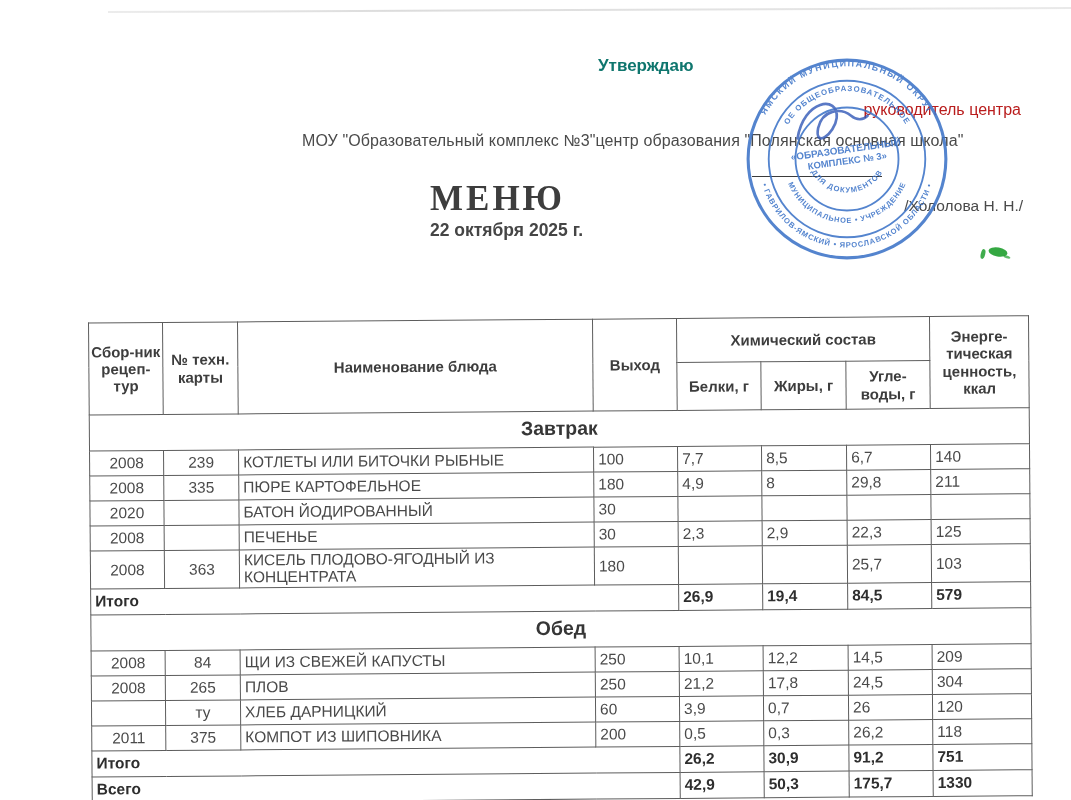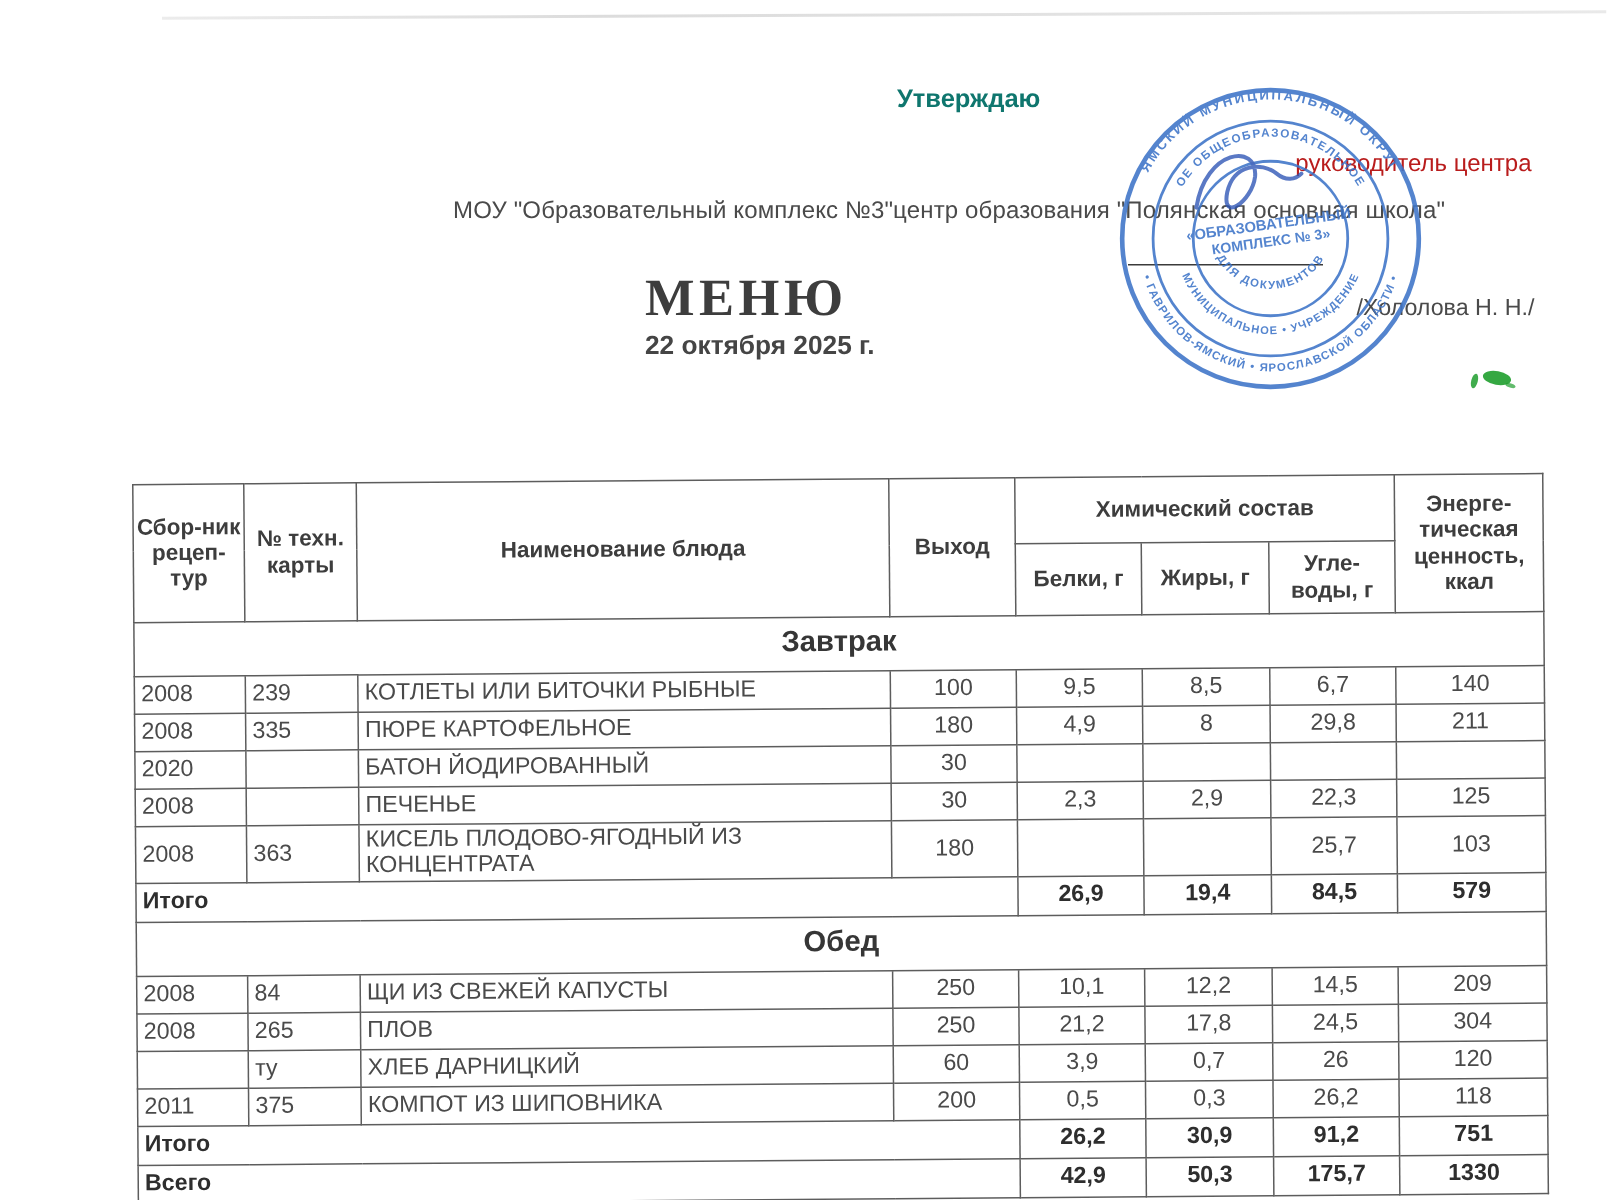--- a/index.html
+++ b/index.html
@@ -24,23 +24,23 @@
   
   .ink-mark{position:absolute;left:976px;top:242px;width:36px;height:22px;}
   
   .table-wrap{position:absolute;left:88px;top:322px;transform:rotate(-0.45deg);transform-origin:8% 0;}
   table.menu{border-collapse:collapse;table-layout:fixed;width:941px;background:#fff;}
   table.menu th,table.menu td{border:1.4px solid #5d5d5d;}
   table.menu thead th{font-weight:bold;font-size:15px;line-height:1.15;text-align:center;
     vertical-align:middle;padding:2px 1px;color:#3d3d3d;}
   tr.section-row td{font-weight:bold;font-size:19.5px;text-align:center;padding:5px 0 7px;color:#363636;}
   tr.data-row td{font-size:15.5px;color:#4a4a4a;padding:1px 4px;height:22px;vertical-align:middle;line-height:1.12;}
-  td.c-book,td.c-card{text-align:left;margin-top:12px;}
+  td.c-book,td.c-card{text-align:center;margin-top:12px;}
   td.c-name{text-align:left;padding-left:6px;padding-right:44px;}
-  td.num{text-align:center;padding-right:6px;}
+  td.num{text-align:left;padding-right:6px;}
   tr.total-row td{font-weight:bold;font-size:15.5px;color:#2e2e2e;height:23px;padding:1px 4px;}
   td.total-label{text-align:left;padding-left:6px;}
 </style>
 </head>
 <body>
 
 <div class="scan-line"></div>
 
 <div class="approve">Утверждаю</div>
 <div class="role">руководитель центра</div>
@@ -122,21 +122,21 @@
     </thead>
     <tbody>
         <tr class="section-row">
           <td colspan="8">Завтрак</td>
         </tr>
         <tr class="data-row">
           <td class="c-book">2008</td>
           <td class="c-card">239</td>
           <td class="c-name">КОТЛЕТЫ ИЛИ БИТОЧКИ РЫБНЫЕ</td>
           <td class="num">100</td>
-          <td class="num">9,5</td>
+          <td class="num">7,7</td>
           <td class="num">8,5</td>
           <td class="num">6,7</td>
           <td class="num">140</td>
         </tr>
         <tr class="data-row">
           <td class="c-book">2008</td>
           <td class="c-card">335</td>
           <td class="c-name">ПЮРЕ КАРТОФЕЛЬНОЕ</td>
           <td class="num">180</td>
           <td class="num">4,9</td>

